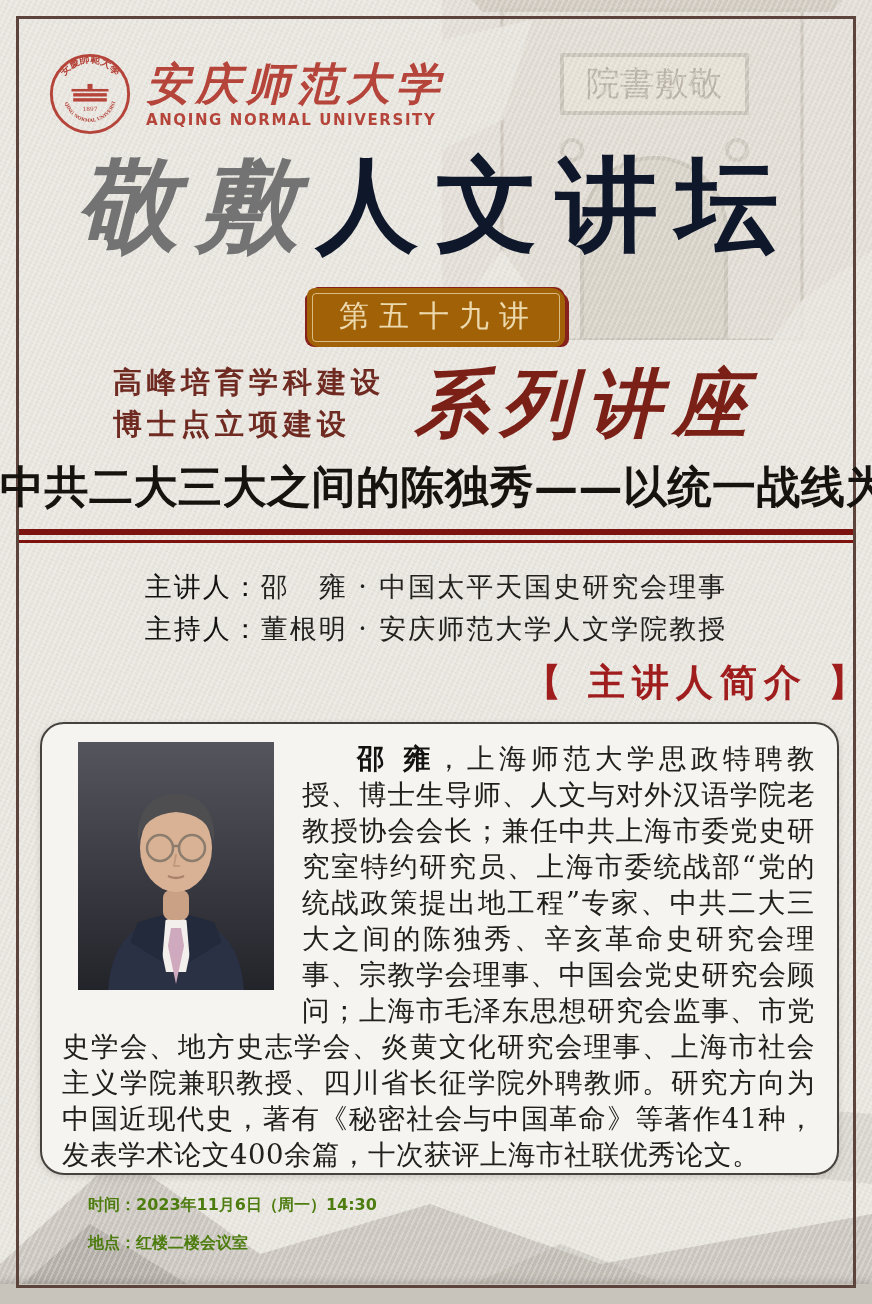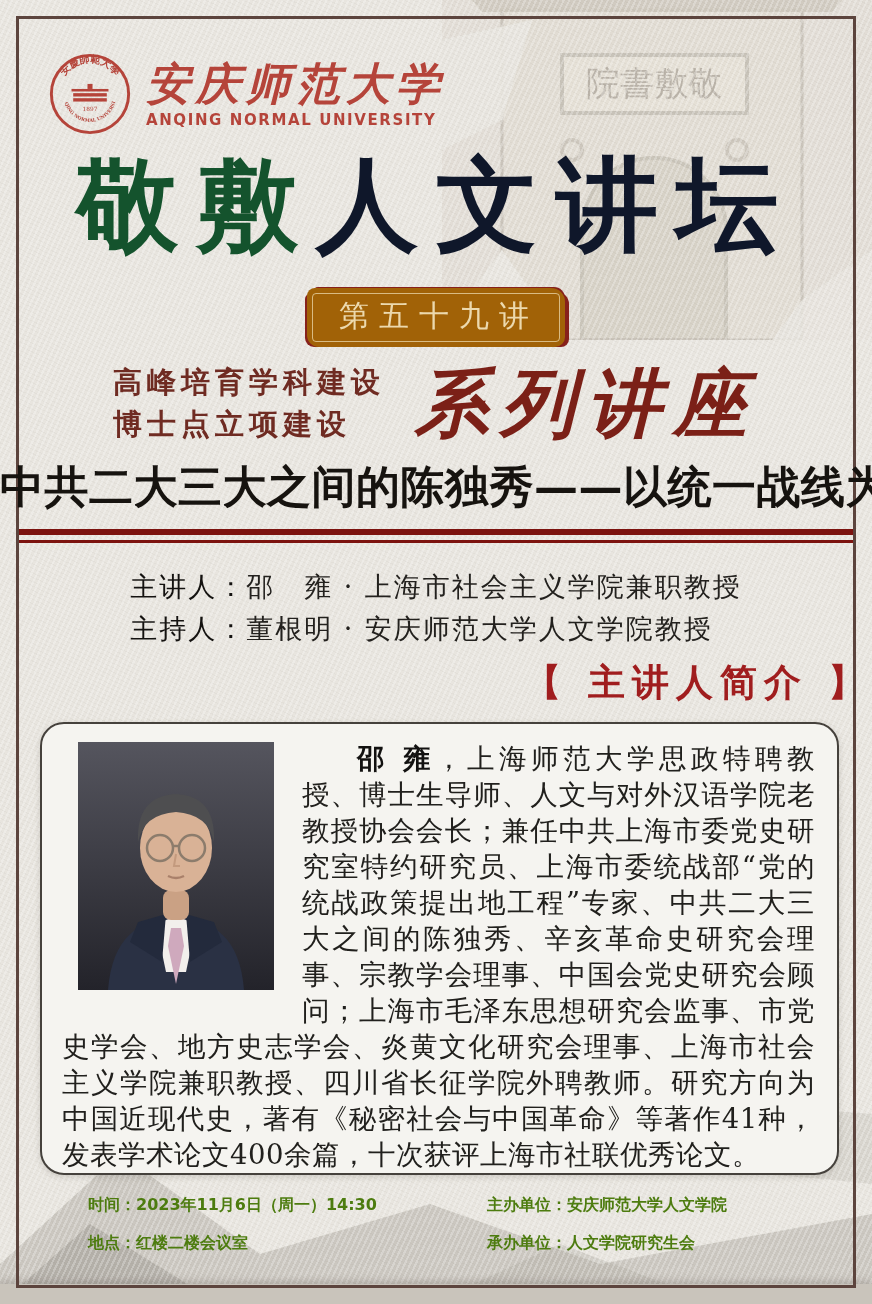--- a/index.html
+++ b/index.html
@@ -38,21 +38,21 @@
     font-family:"DejaVu Sans","Liberation Sans",sans-serif;
     font-size:15px; font-weight:bold; color:#b5443a; letter-spacing:1.6px; margin-top:3px;
   }
 
   
   .forum-title{
     position:absolute; top:146px; left:0; width:100%; text-align:center;
     font-size:102px; font-weight:bold; letter-spacing:18px; line-height:116px;
     white-space:nowrap;
   }
-  .forum-title .accent{ color:#14532d; }
+  .forum-title .accent{ color:#737373;font-style:italic; }
   .forum-title .rest{ color:#0f172a; }
 
   
   .badge-wrap{ position:absolute; top:288px; left:0; width:100%; text-align:center; }
   .badge{
     position:relative; display:inline-block; background:#a16207; color:#ecd9ae;
     font-size:30px; letter-spacing:10px; padding:8px 26px 10px 32px;
     border-radius:8px 14px 10px 12px;
     box-shadow:6px 2px 0 -2px #87211b, -5px 3px 0 -3px #87211b, 3px -4px 0 -3px #87211b;
   }
@@ -184,21 +184,21 @@
       <div class="series-title">系列讲座</div>
     </div>
 
     <div class="lecture-title">中共二大三大之间的陈独秀——以统一战线为中心</div>
     <div class="sep sep-thick"></div>
     <div class="sep sep-thin"></div>
 
     <div class="speakers">
       <div class="speakers-inner">
         <div class="speaker-line">
-          <span class="lbl">主讲人：</span><span>邵　雍 · 上海市社会主义学院兼职教授</span>
+          <span class="lbl">主讲人：</span><span>邵　雍 · 中国太平天国史研究会理事</span>
         </div>
         <div class="speaker-line">
           <span class="lbl">主持人：</span><span>董根明 · 安庆师范大学人文学院教授</span>
         </div>
       </div>
     </div>
 
     <div class="profile-heading">【 主讲人简介 】</div>
 
     <div class="bio-box">
@@ -234,23 +234,15 @@
     </div>
 
     <div class="footer-col footer-left">
       <div>
         <span>时间：</span><span>2023年11月6日（周一）14:30</span>
       </div>
       <div>
         <span>地点：</span><span>红楼二楼会议室</span>
       </div>
     </div>
-    <div class="footer-col footer-right">
-      <div>
-        <span>主办单位：</span><span>安庆师范大学人文学院</span>
-      </div>
-      <div>
-        <span>承办单位：</span><span>人文学院研究生会</span>
-      </div>
-    </div>
 
   </div>
 </div>
 
 </body></html>

